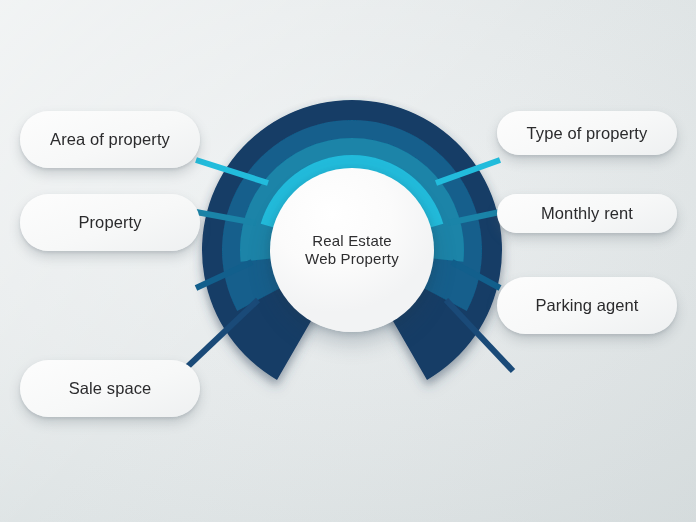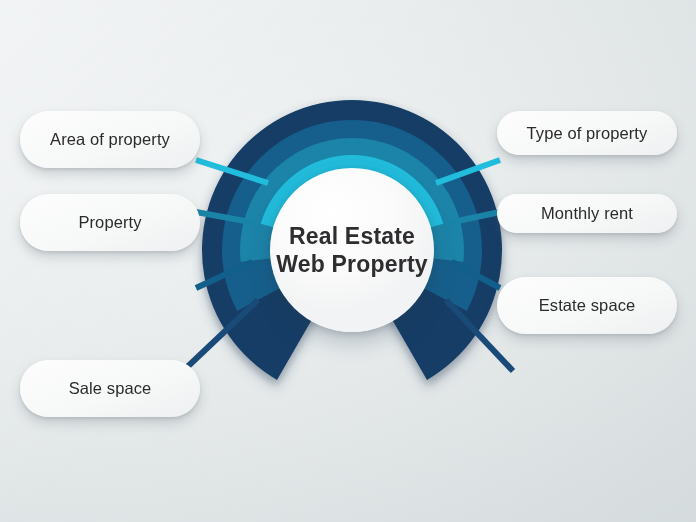--- a/index.html
+++ b/index.html
@@ -36,21 +36,21 @@
   #hub{
     position:absolute;
     left:270px;top:168px;width:164px;height:164px;
     border-radius:50%;
     background:radial-gradient(65% 60% at 38% 28%, #ffffff 0%, #fbfbfb 55%, #f2f3f4 100%);
     box-shadow:0 10px 22px rgba(40,60,80,.26), 0 2px 6px rgba(40,60,80,.18);
     display:flex;align-items:center;justify-content:center;
     text-align:center;
   }
   #hubtext{
-    font-size:23px;font-weight:bold;color:#2e2e30;line-height:1.22;
+    font-size:15px;font-weight:normal;color:#2e2e30;line-height:1.22;
     letter-spacing:.2px;
   }
 </style>
 </head>
 <body>
 
 <div id="stage">
 
   <svg id="art" viewBox="0 0 696 522">
     <defs>
@@ -118,16 +118,16 @@
     <span>Sale space</span>
   </div>
 
   <div class="pill" style="left:497px;top:111px;width:180px;height:44px;">
     <span>Type of property</span>
   </div>
   <div class="pill" style="left:497px;top:194px;width:180px;height:39px;">
     <span>Monthly rent</span>
   </div>
   <div class="pill" style="left:497px;top:277px;width:180px;height:57px;">
-    <span>Estate space</span>
+    <span>Parking agent</span>
   </div>
 
 </div>
 
 </body></html>

